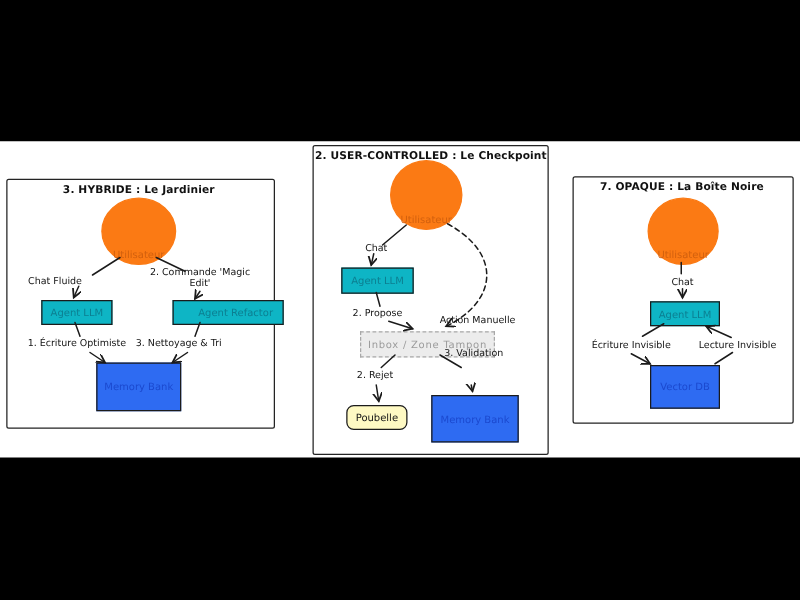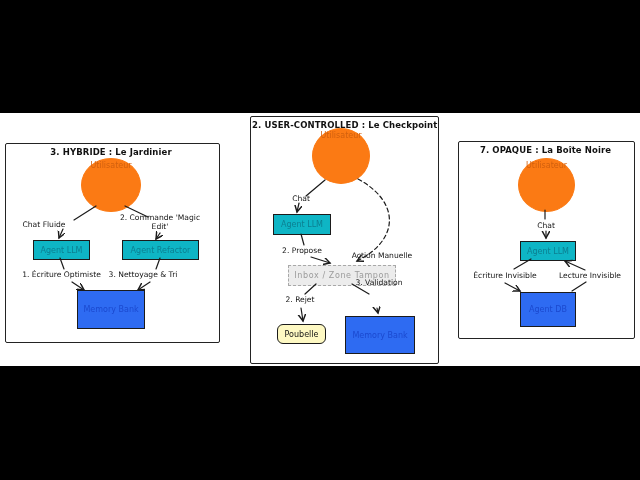--- a/index.html
+++ b/index.html
@@ -11,21 +11,21 @@
   .panel{
     position:absolute;background:#fff;border:1.4px solid #232323;border-radius:2px;
   }
   .panel-title{
     position:absolute;text-align:center;font-size:8.5px;font-weight:bold;
     color:#111;letter-spacing:.1px;white-space:nowrap;
   }
   .user-circle{
     position:absolute;border-radius:50%;
     background:var(--orange_fill);border:1px solid var(--orange_fill);
-    display:flex;align-items:flex-start;justify-content:center;text-align:center;
+    display:flex;align-items:flex-end;justify-content:center;text-align:center;
   }
   .user-circle span{
     display:block;width:46px;font-size:8px;line-height:1.7;
     color:var(--orange_text);word-break:break-all;
   }
   .node{
     position:absolute;display:flex;align-items:center;justify-content:center;
     font-size:8px;white-space:nowrap;border:1.1px solid #1b1b1b;
   }
   .node.cyan{background:var(--cyan_fill);color:var(--cyan_text);}
@@ -49,21 +49,21 @@
 <div class="band"></div>
 
 <div class="panel" style="left:5px;top:143px;width:213px;height:198px;"></div>
 <div class="panel-title" style="left:15px;top:147px;width:192px;">3. HYBRIDE : Le Jardinier</div>
 <div class="user-circle" style="left:81px;top:158px;width:58px;height:52px;">
   <span>Utilisateur</span>
 </div>
 <div class="edge-label nowrap" style="left:12px;top:221px;width:64px;">Chat Fluide</div>
 <div class="edge-label" style="left:119px;top:214px;width:82px;">2. Commande 'Magic Edit'</div>
 <div class="node cyan" style="left:33px;top:240px;width:55px;height:18px;">Agent LLM</div>
-<div class="node cyan" style="left:122px;top:240px;width:75px;height:18px;">Agent Refactor</div>
+<div class="node cyan" style="left:138px;top:240px;width:75px;height:18px;padding-left:12px;">Agent Refactor</div>
 <div class="edge-label nowrap" style="left:14px;top:271px;width:95px;">1. Écriture Optimiste</div>
 <div class="edge-label nowrap" style="left:97px;top:271px;width:92px;">3. Nettoyage &amp; Tri</div>
 <div class="node blue" style="left:77px;top:290px;width:66px;height:37px;">Memory Bank</div>
 
 <div class="panel" style="left:250px;top:116px;width:187px;height:246px;"></div>
 <div class="panel-title" style="left:252px;top:120px;width:183px;">2. USER-CONTROLLED : Le Checkpoint</div>
 <div class="user-circle" style="left:312px;top:128px;width:56px;height:54px;">
   <span>Utilisateur</span>
 </div>
 <div class="edge-label nowrap" style="left:284px;top:195px;width:34px;">Chat</div>
@@ -78,21 +78,21 @@
 
 <div class="panel" style="left:458px;top:141px;width:175px;height:196px;"></div>
 <div class="panel-title" style="left:462px;top:145px;width:167px;">7. OPAQUE : La Boîte Noire</div>
 <div class="user-circle" style="left:518px;top:158px;width:55px;height:52px;">
   <span>Utilisateur</span>
 </div>
 <div class="edge-label nowrap" style="left:532px;top:222px;width:28px;">Chat</div>
 <div class="node cyan" style="left:520px;top:241px;width:54px;height:18px;">Agent LLM</div>
 <div class="edge-label nowrap" style="left:464px;top:272px;width:82px;">Écriture Invisible</div>
 <div class="edge-label nowrap" style="left:551px;top:272px;width:78px;">Lecture Invisible</div>
-<div class="node blue" style="left:520px;top:292px;width:54px;height:33px;">Agent DB</div>
+<div class="node blue" style="left:520px;top:292px;width:54px;height:33px;">Vector DB</div>
 
 <svg class="arrows" width="640" height="480">
   <defs>
     <marker id="ah" markerWidth="9" markerHeight="9" refX="5.5" refY="3" orient="auto">
       <path d="M0,0 L5.5,3 L0,6" fill="none" stroke="#1b1b1b" stroke-width="1.1"></path>
     </marker>
   </defs>
 
   <path d="M96 206 L74 220"></path>
   <path d="M63 229 L59 238" marker-end="url(#ah)"></path>

